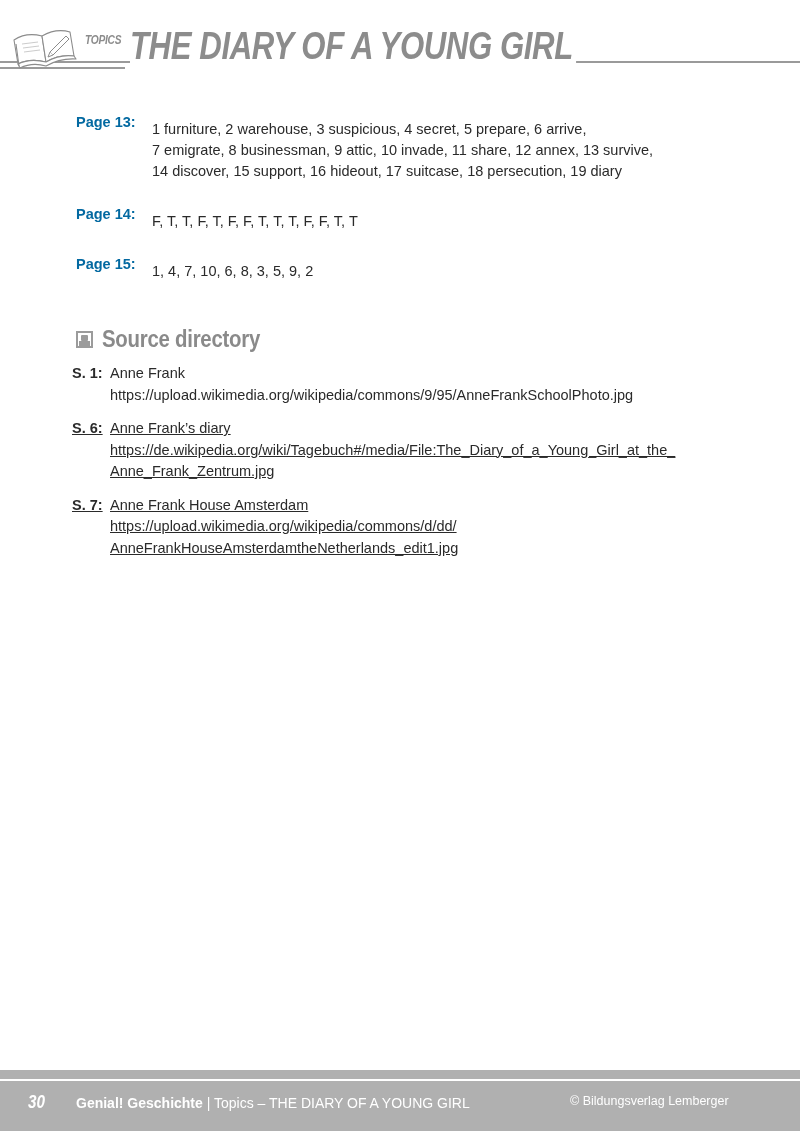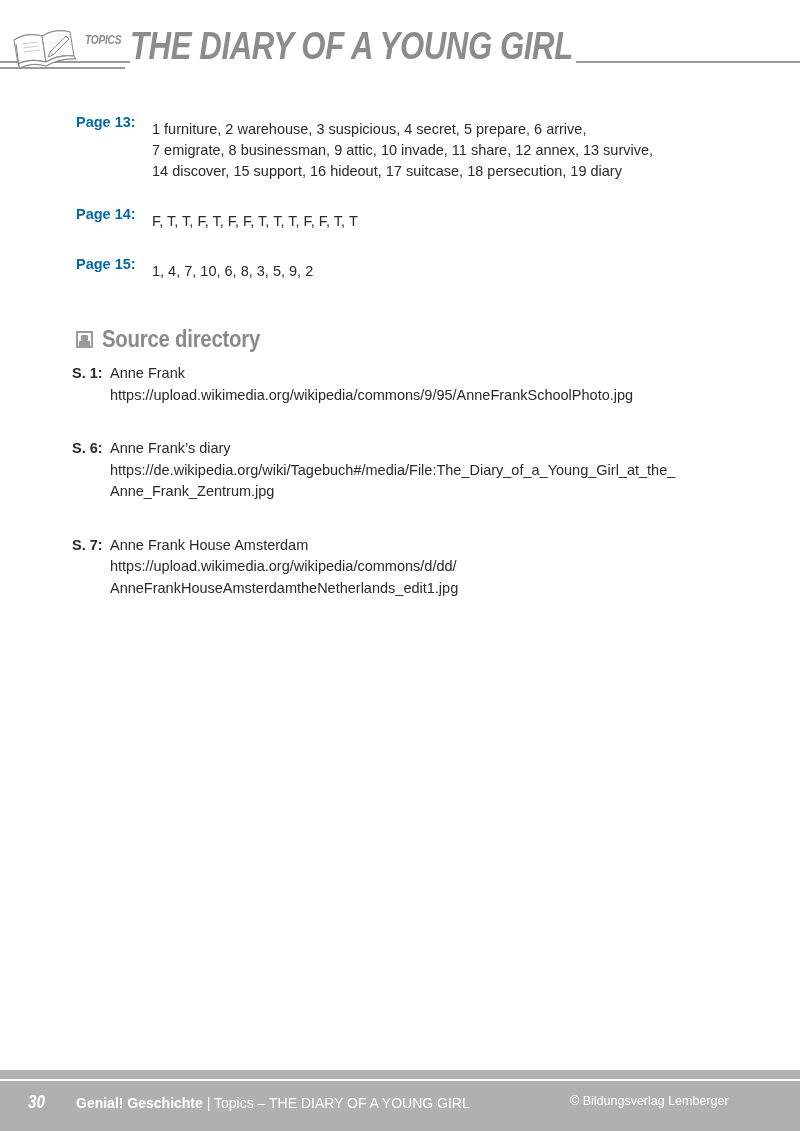--- a/index.html
+++ b/index.html
@@ -152,21 +152,21 @@
       left: 72px;
       top: 363px;
       width: 700px;
     }
     .source-row {
       display: flex;
       font-size: 14.5px;
       line-height: 21.5px;
       color: #2a2a2a;
     }
-    .source-row + .source-row { margin-top: 32px; }
+    .source-row + .source-row { margin-top: 12px; text-decoration: underline; }
     .source-label {
       width: 38px;
       flex-shrink: 0;
       font-weight: bold;
     }
     .source-body .line { display: block; white-space: nowrap; }
 
     
     .footer-band-top {
       position: absolute;

